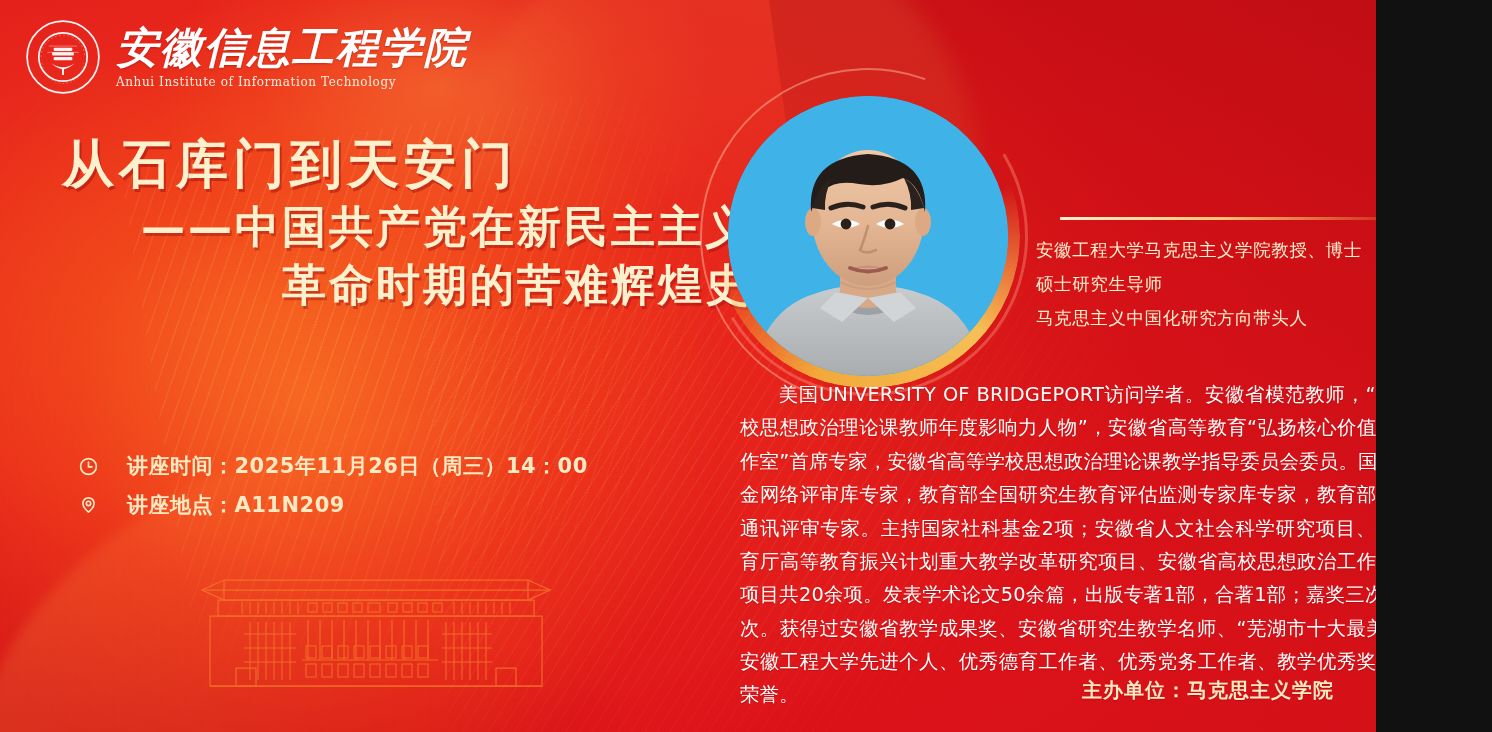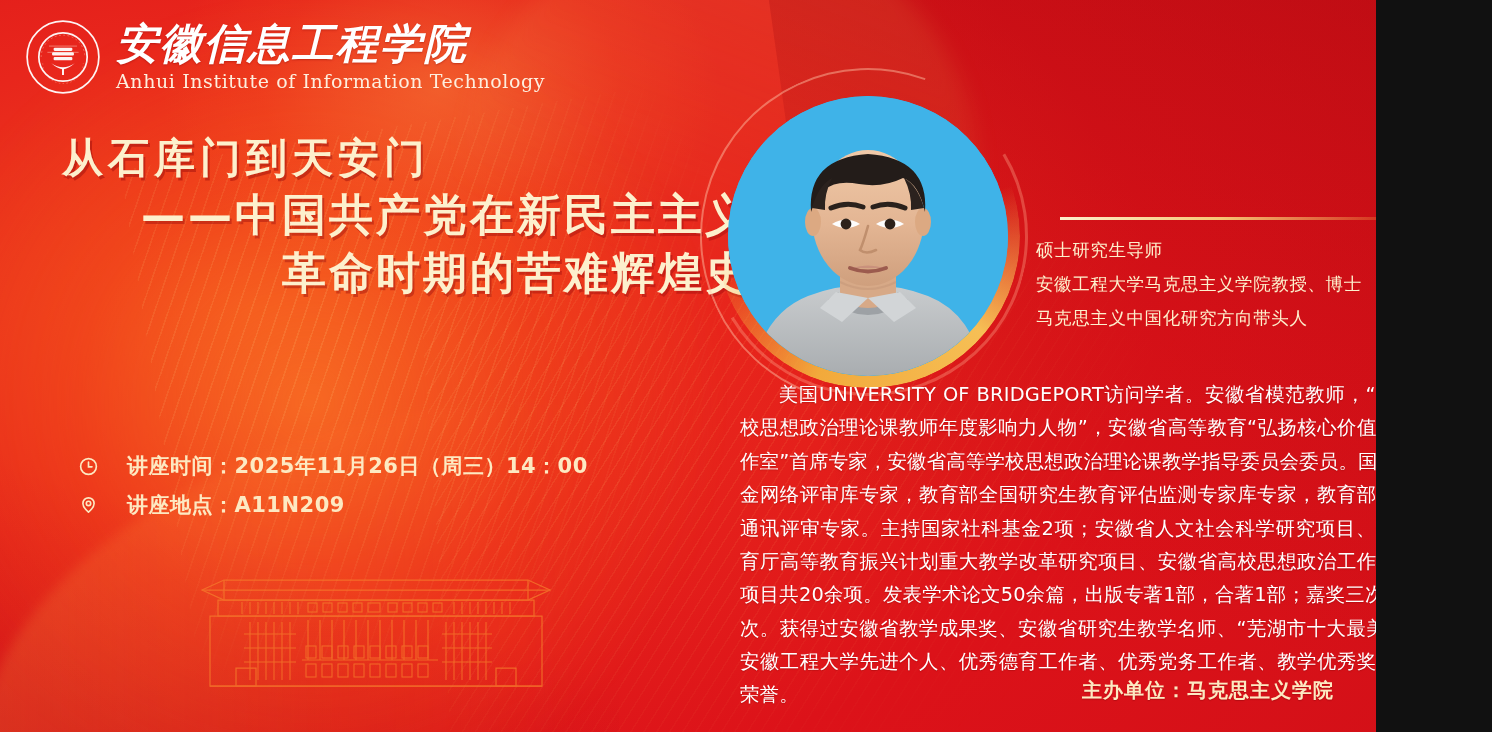--- a/index.html
+++ b/index.html
@@ -92,32 +92,32 @@
   .logo-cn{
     font-family:"DejaVu Serif","Liberation Serif",serif;
     font-size:42px;font-weight:700;color:#fff;
     letter-spacing:2px;
     font-style:italic;
     text-shadow:0 1px 2px rgba(120,0,0,.35);
     white-space:nowrap;
   }
   .logo-en{
     font-family:"DejaVu Serif","Liberation Serif",serif;
-    font-size:19px;color:#fdeede;letter-spacing:.6px;
+    font-size:12px;color:#fdeede;letter-spacing:.6px;
     margin-top:7px;white-space:nowrap;
   }
 
   
   .title-block{
     position:absolute;left:62px;top:136px;width:690px;
     color:#fdf0cd;
   }
   .title-main{
     font-family:"DejaVu Sans","Liberation Sans",sans-serif;
-    font-size:41px;font-weight:700;letter-spacing:5px;
+    font-size:52px;font-weight:700;letter-spacing:5px;
     line-height:1.08;
     text-shadow:2px 3px 0 rgba(150,10,12,.45);
     white-space:nowrap;
   }
   .title-sub{
     font-size:44px;font-weight:700;letter-spacing:3px;
     line-height:1.32;
     text-align:right;
     text-shadow:2px 3px 0 rgba(150,10,12,.40);
     margin-top:6px;
@@ -383,22 +383,22 @@
 
           <path d="M108 196 l-16 16 l22 14 l26 -24 z" fill="#d2d5d7"></path>
           <path d="M172 196 l16 16 l-22 14 l-26 -24 z" fill="#d2d5d7"></path>
         </g>
       </svg>
     </div>
   </div>
 
   <div class="sp-rule"></div>
   <div class="sp-lines">
+    <span class="ln">安徽工程大学马克思主义学院教授、博士</span>
     <span class="ln">硕士研究生导师</span>
-    <span class="ln">安徽工程大学马克思主义学院教授、博士</span>
     <span class="ln">马克思主义中国化研究方向带头人</span>
   </div>
 
   <div class="bio">美国UNIVERSITY OF BRIDGEPORT访问学者。安徽省模范教师，“安徽省高校思想政治理论课教师年度影响力人物”，安徽省高等教育“弘扬核心价值观名师工作室”首席专家，安徽省高等学校思想政治理论课教学指导委员会委员。国家社科基金网络评审库专家，教育部全国研究生教育评估监测专家库专家，教育部学科评估通讯评审专家。主持国家社科基金2项；安徽省人文社会科学研究项目、安徽省教育厅高等教育振兴计划重大教学改革研究项目、安徽省高校思想政治工作领军人才项目共20余项。发表学术论文50余篇，出版专著1部，合著1部；嘉奖三次，记功1次。获得过安徽省教学成果奖、安徽省研究生教学名师、“芜湖市十大最美家庭”、安徽工程大学先进个人、优秀德育工作者、优秀党务工作者、教学优秀奖等奖励或荣誉。</div>
 
   <div class="footer">主办单位：马克思主义学院</div>
 
 </div>
 
 </body></html>

